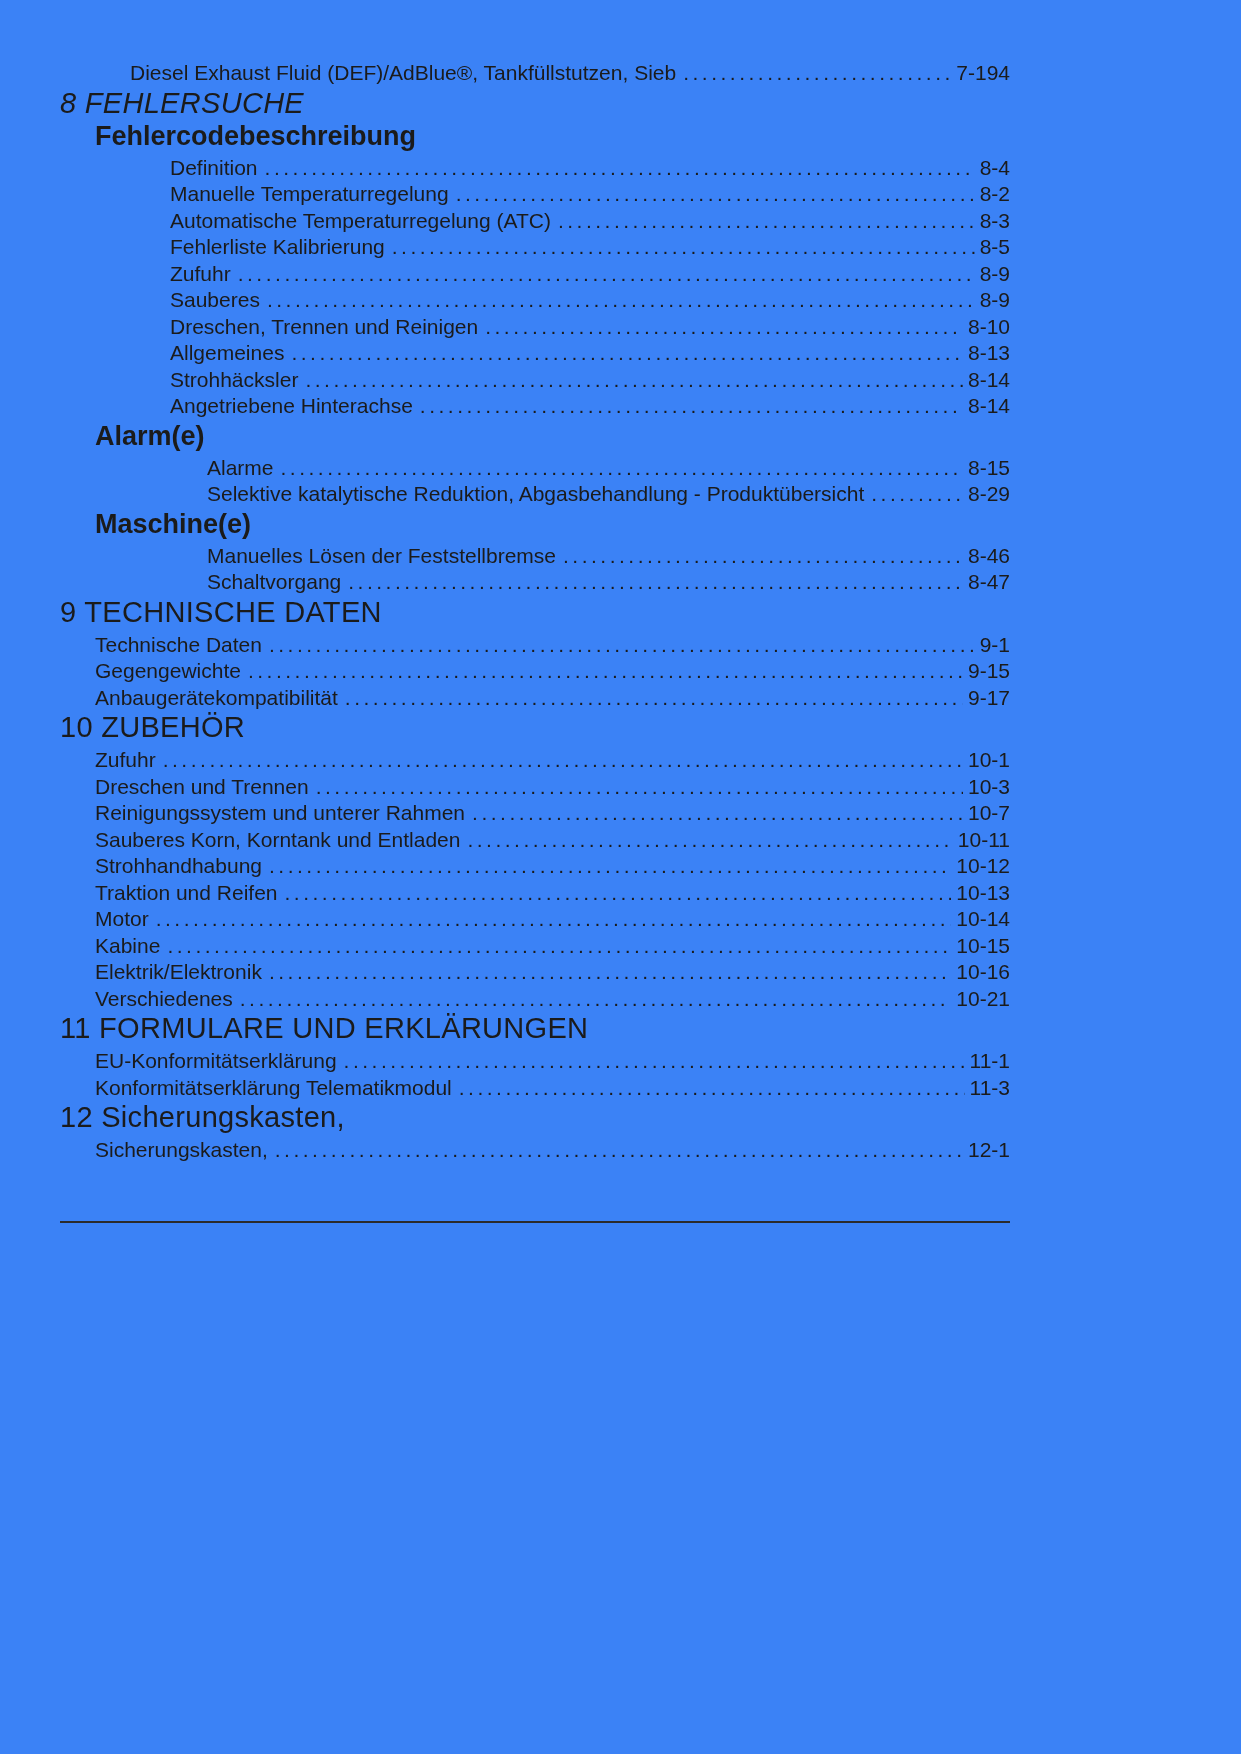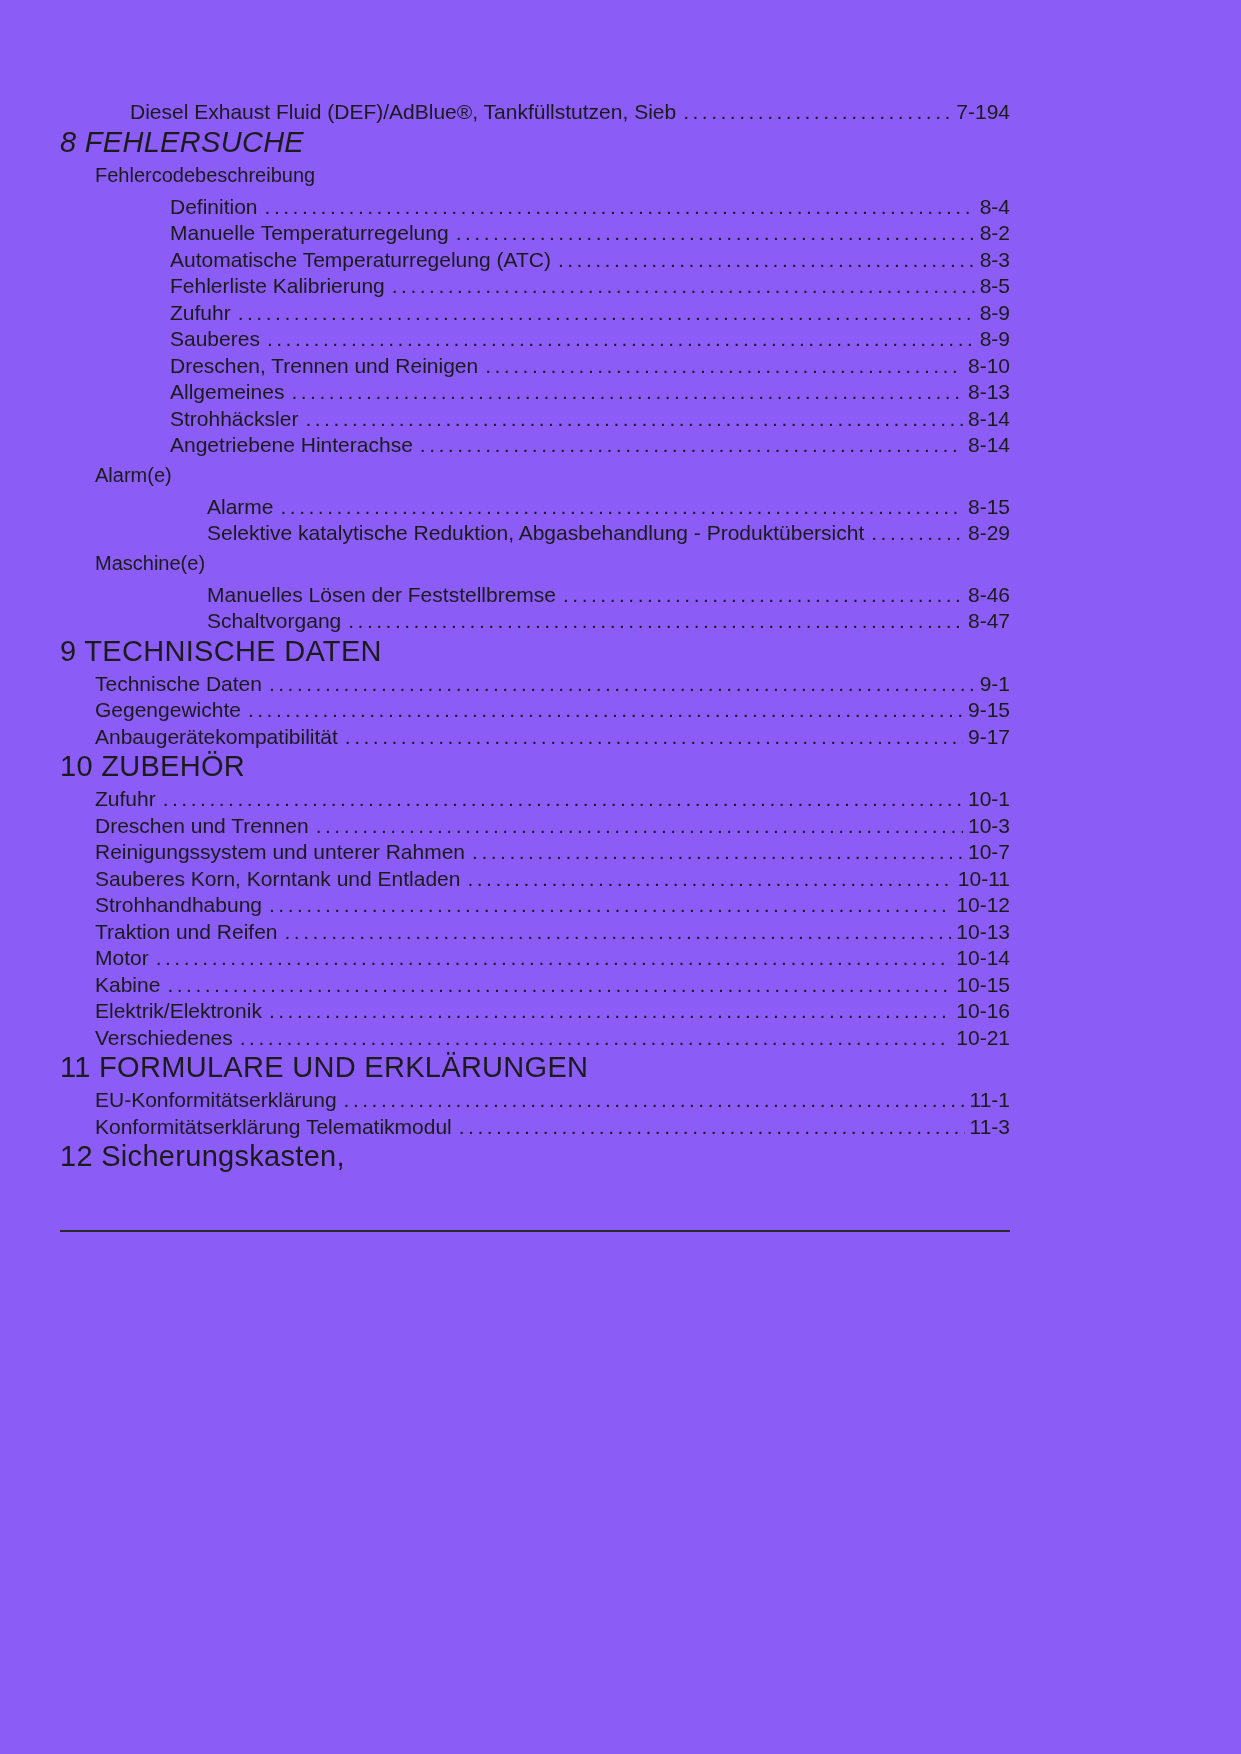--- a/index.html
+++ b/index.html
@@ -5,37 +5,37 @@
   html, body {
     margin: 0;
     padding: 0;
     background: #ffffff;
   }
   .page {
     position: relative;
     width: 1241px;
     min-height: 1754px;
     box-sizing: border-box;
-    padding: 96px 231px 40px 0;
-    background: #8b5cf6;
+    padding: 57px 231px 40px 0;
+    background: #3b82f6;
     color: #1b1b1b;
     font-family: "Liberation Sans", "DejaVu Sans", sans-serif;
     overflow: hidden;
   }
   h1.h-section {
     font-size: 29px;
     font-weight: 400;
     line-height: 33px;
     margin: 0 0 0 60px;
     color: #1b1b1b;
     letter-spacing: 0.3px;
   }
   h2.h-group {
-    font-size: 20px;
-    font-weight: 400;
+    font-size: 27px;
+    font-weight: 700;
     line-height: 32px;
     margin: 0 0 0 95px;
     color: #1b1b1b;
   }
   .entries { margin-top: 3px; }
   .ml-95  { margin-left: 95px; }
   .ml-130 { margin-left: 130px; }
   .ml-170 { margin-left: 170px; }
   .ml-207 { margin-left: 207px; }
   .mt-9  { margin-top: 9px; }
@@ -258,16 +258,23 @@
         <span class="p">11-1</span>
       </div>
       <div class="entry">
         <span class="t">Konformitätserklärung Telematikmodul</span>
         <span class="dots"></span>
         <span class="p">11-3</span>
       </div>
     </div>
 
   <h1 class="h-section mt-9">12 Sicherungskasten,</h1>
+  <div class="entries ml-95">
+      <div class="entry">
+        <span class="t">Sicherungskasten,</span>
+        <span class="dots"></span>
+        <span class="p">12-1</span>
+      </div>
+    </div>
 
   <div class="rule"></div>
 
 </main>
 
 </body></html>

